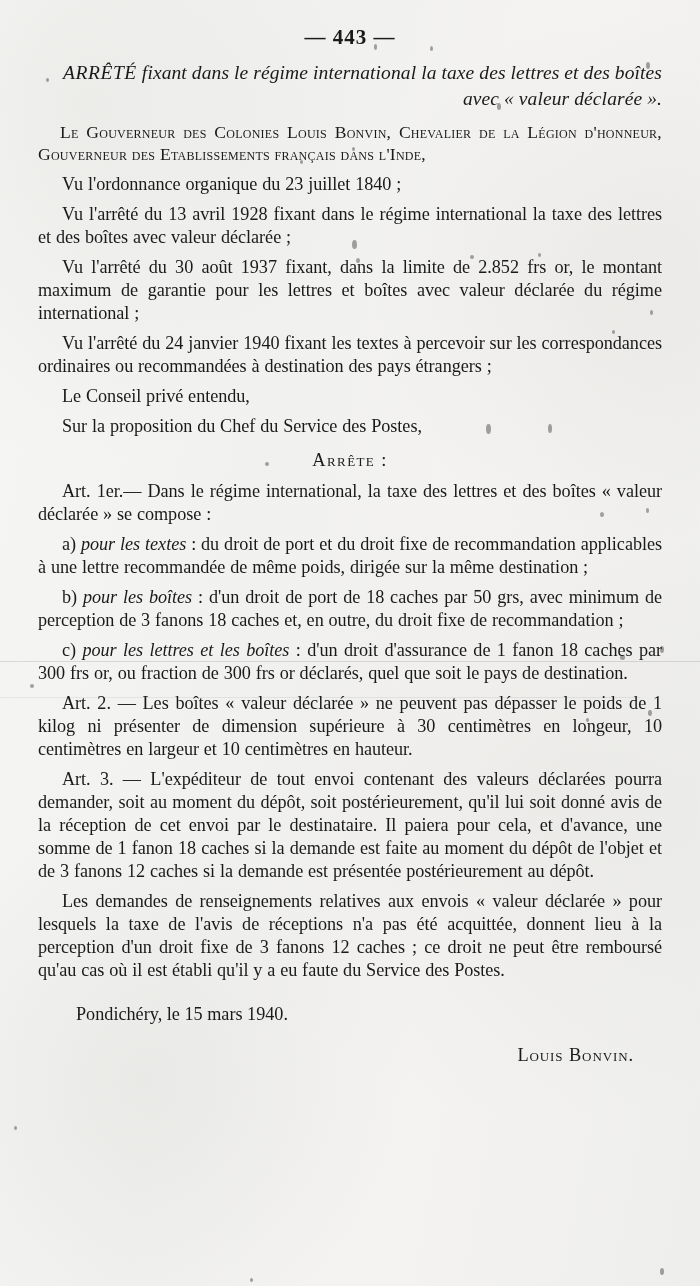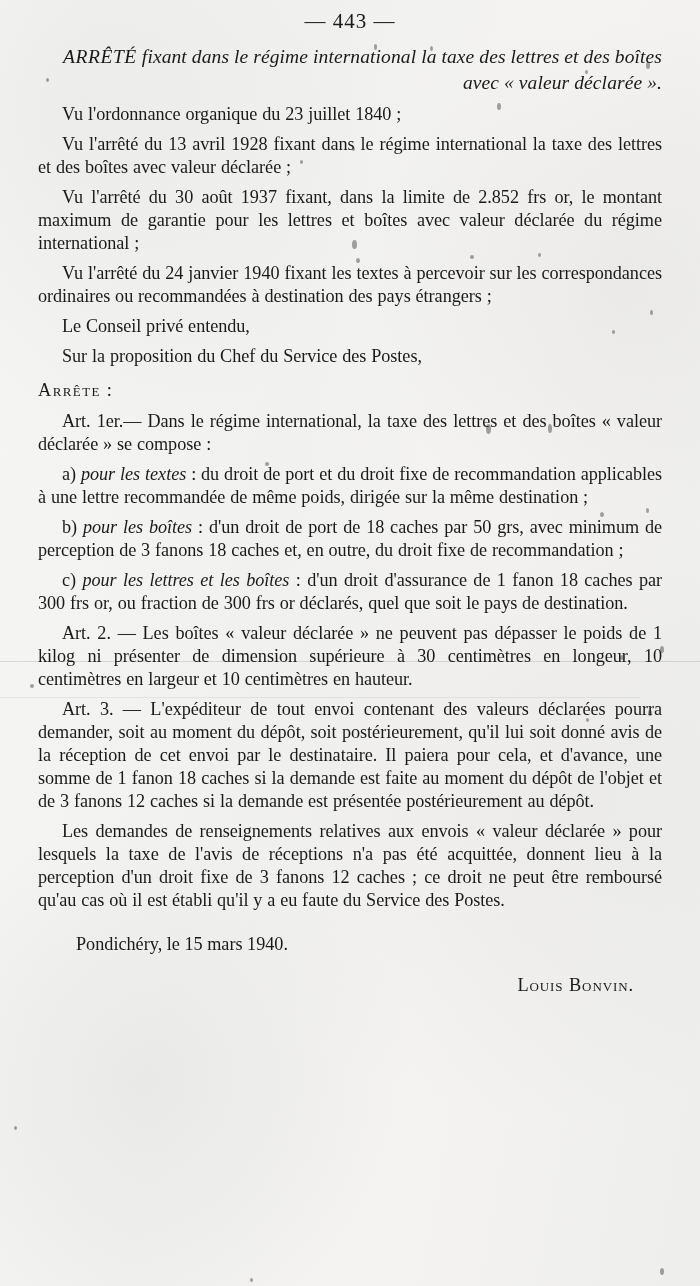--- a/index.html
+++ b/index.html
@@ -47,23 +47,23 @@
     position: relative;
     z-index: 2;
     padding: 0 38px;
     box-sizing: border-box;
     width: 700px;
   }
 
   .folio {
     text-align: center;
     font-size: 21px;
-    font-weight: normal;
+    font-weight: bold;
     letter-spacing: 1px;
-    padding-top: 9px;
+    padding-top: 25px;
     padding-bottom: 2px;
     font-family: "Liberation Serif", serif;
   }
 
   .doc-title {
     font-style: italic;
     font-size: 19.5px;
     line-height: 1.33;
     text-align: right;
     margin: 8px 0 0 0;
@@ -91,21 +91,21 @@
     text-align: justify;
     text-indent: 24px;
     margin: 0;
     padding-top: 7px;
     letter-spacing: -.05px;
     word-spacing: .4px;
   }
   p.para i { font-style: italic; }
 
   .arrete-head {
-    text-align: left;
+    text-align: center;
     font-variant: small-caps;
     font-size: 18.4px;
     letter-spacing: 1.4px;
     padding-top: 12px;
     padding-bottom: 2px;
   }
 
   .signature {
     text-align: right;
     font-variant: small-caps;
@@ -158,20 +158,21 @@
 <span class="speck" style="left:250px;top:1278px;width:3px;height:4px;"></span>
 
 <div class="content">
 
   <div class="folio">— 443 —</div>
 
   <div class="doc-title">
     <span class="lead">ARRÊTÉ</span><span> fixant dans le régime international la taxe des lettres et des boîtes avec « valeur déclarée ».</span>
   </div>
 
+  <div class="preamble">Le Gouverneur des Colonies Louis Bonvin, Chevalier de la Légion d'honneur, Gouverneur des Etablissements français dans l'Inde,</div>
 
   <p class="para">Vu l'ordonnance organique du 23 juillet 1840 ;</p>
   <p class="para">Vu l'arrêté du 13 avril 1928 fixant dans le régime international la taxe des lettres et des boîtes avec valeur déclarée ;</p>
   <p class="para">Vu l'arrêté du 30 août 1937 fixant, dans la limite de 2.852 frs or, le montant maximum de garantie pour les lettres et boîtes avec valeur déclarée du régime international ;</p>
   <p class="para">Vu l'arrêté du 24 janvier 1940 fixant les textes à percevoir sur les correspondances ordinaires ou recommandées à destination des pays étrangers ;</p>
   <p class="para">Le Conseil privé entendu,</p>
   <p class="para">Sur la proposition du Chef du Service des Postes,</p>
 
   <div class="arrete-head">Arrête :</div>
 

